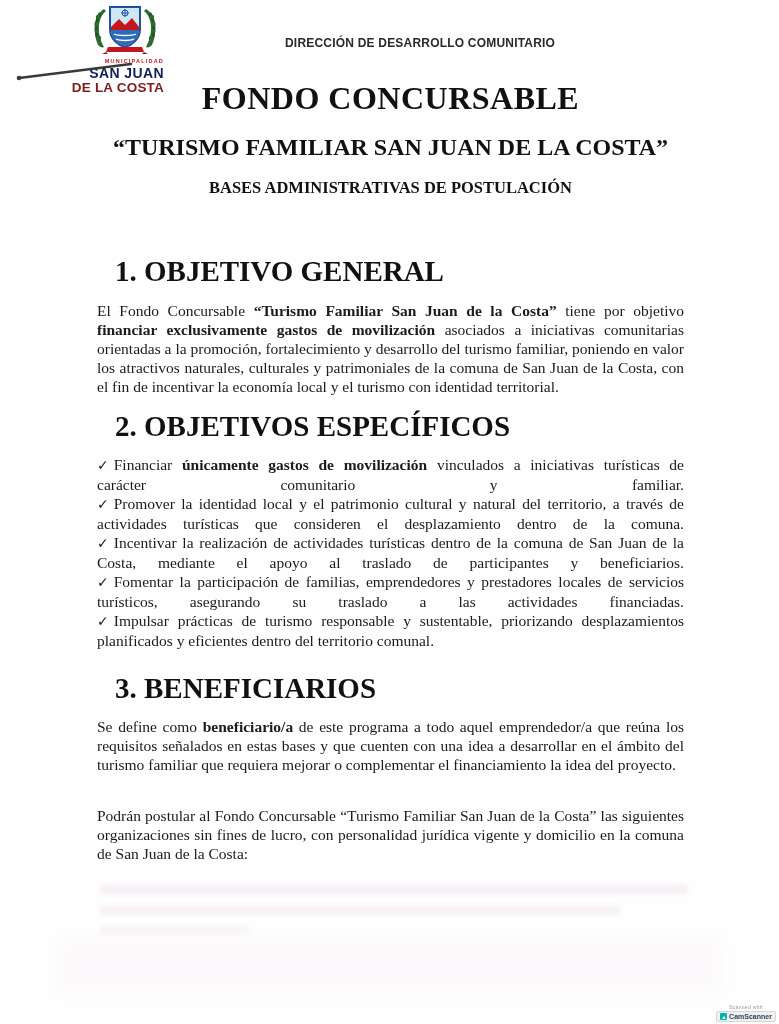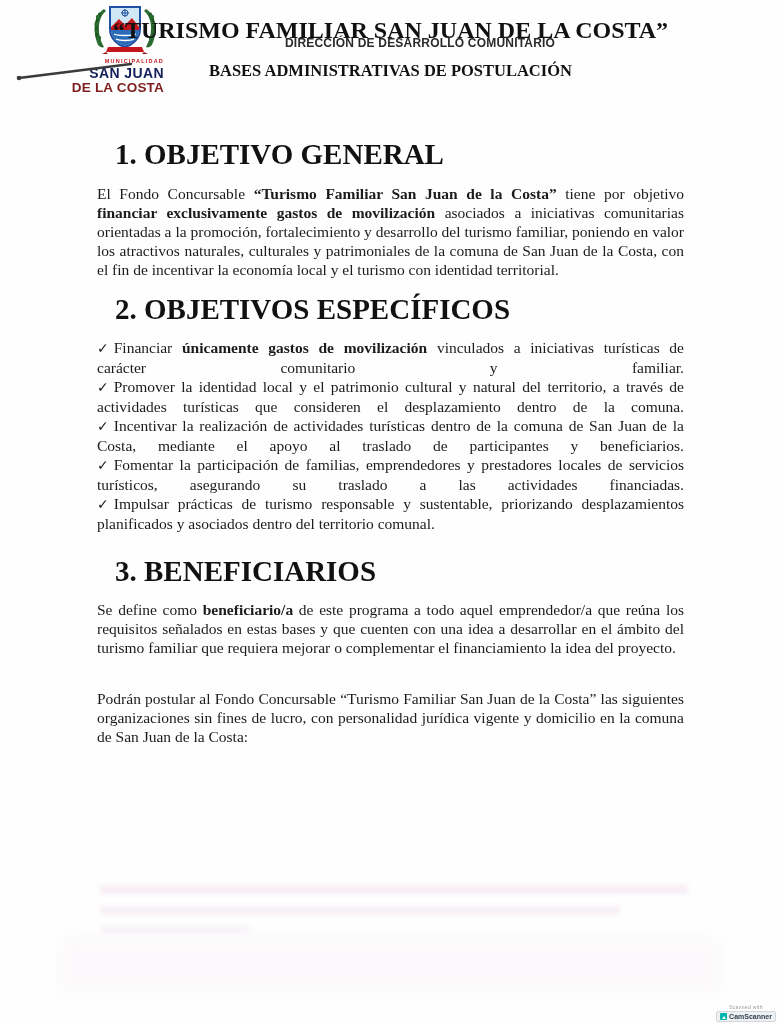--- a/index.html
+++ b/index.html
@@ -220,38 +220,39 @@
 
   <svg class="pen-mark" viewBox="0 0 126 26">
     <line x1="5" y1="20" x2="117" y2="6" stroke="#3a3a3a" stroke-width="2.4" stroke-linecap="round"></line>
     <circle cx="5" cy="20" r="2.3" fill="#3a3a3a"></circle>
   </svg>
 
   <div class="dept">DIRECCIÓN DE DESARROLLO COMUNITARIO</div>
 
   <div class="content">
 
+    <div class="doc-title">FONDO CONCURSABLE</div>
     <div class="doc-subtitle">“TURISMO FAMILIAR SAN JUAN DE LA COSTA”</div>
     <div class="doc-type">BASES ADMINISTRATIVAS DE POSTULACIÓN</div>
 
     <h2 class="section-heading sh1">1. OBJETIVO GENERAL</h2>
     <p class="body-text mt-p"><span>El Fondo Concursable </span><span class="b">“Turismo Familiar San Juan de la Costa”</span><span> tiene por objetivo </span><span class="b">financiar exclusivamente gastos de movilización</span><span> asociados a iniciativas comunitarias orientadas a la promoción, fortalecimiento y desarrollo del turismo familiar, poniendo en valor los atractivos naturales, culturales y patrimoniales de la comuna de San Juan de la Costa, con el fin de incentivar la economía local y el turismo con identidad territorial.</span></p>
 
     <h2 class="section-heading sh2">2. OBJETIVOS ESPECÍFICOS</h2>
 
     <p class="body-text just-last mt-b"><span class="check">✓</span><span>Financiar </span><span class="b">únicamente gastos de movilización</span><span> vinculados a iniciativas turísticas de carácter comunitario y familiar.</span></p>
 
     <p class="body-text just-last"><span class="check">✓</span><span>Promover la identidad local y el patrimonio cultural y natural del territorio, a través de actividades turísticas que consideren el desplazamiento dentro de la comuna.</span></p>
 
     <p class="body-text just-last"><span class="check">✓</span><span>Incentivar la realización de actividades turísticas dentro de la comuna de San Juan de la Costa, mediante el apoyo al traslado de participantes y beneficiarios.</span></p>
 
 
     <p class="body-text just-last"><span class="check">✓</span><span>Fomentar la participación de familias, emprendedores y prestadores locales de servicios turísticos, asegurando su traslado a las actividades financiadas.</span></p>
 
-    <p class="body-text"><span class="check">✓</span><span>Impulsar prácticas de turismo responsable y sustentable, priorizando desplazamientos planificados y asociados dentro del territorio comunal.</span></p>
+    <p class="body-text"><span class="check">✓</span><span>Impulsar prácticas de turismo responsable y sustentable, priorizando desplazamientos planificados y eficientes dentro del territorio comunal.</span></p>
 
     <h2 class="section-heading sh3">3. BENEFICIARIOS</h2>
     <p class="body-text mt-b"><span>Se define como </span><span class="b">beneficiario/a</span><span> de este programa a todo aquel emprendedor/a que reúna los requisitos señalados en estas bases y que cuenten con una idea a desarrollar en el ámbito del turismo familiar que requiera mejorar o complementar el financiamiento la idea del proyecto.</span></p>
     <p class="body-text mt-p2">Podrán postular al Fondo Concursable “Turismo Familiar San Juan de la Costa” las siguientes organizaciones sin fines de lucro, con personalidad jurídica vigente y domicilio en la comuna de San Juan de la Costa:</p>
 
   </div>
 
   <div class="ghost g1"></div>
   <div class="ghost g2"></div>
   <div class="ghost g3"></div>

